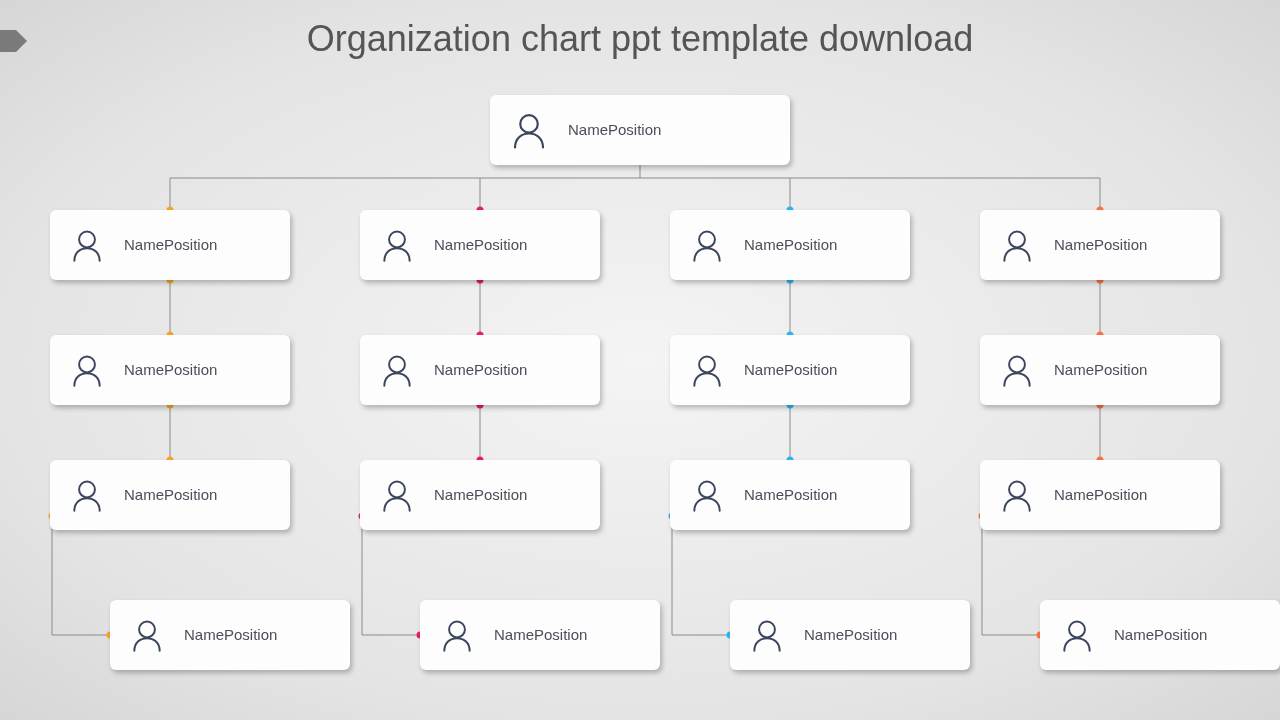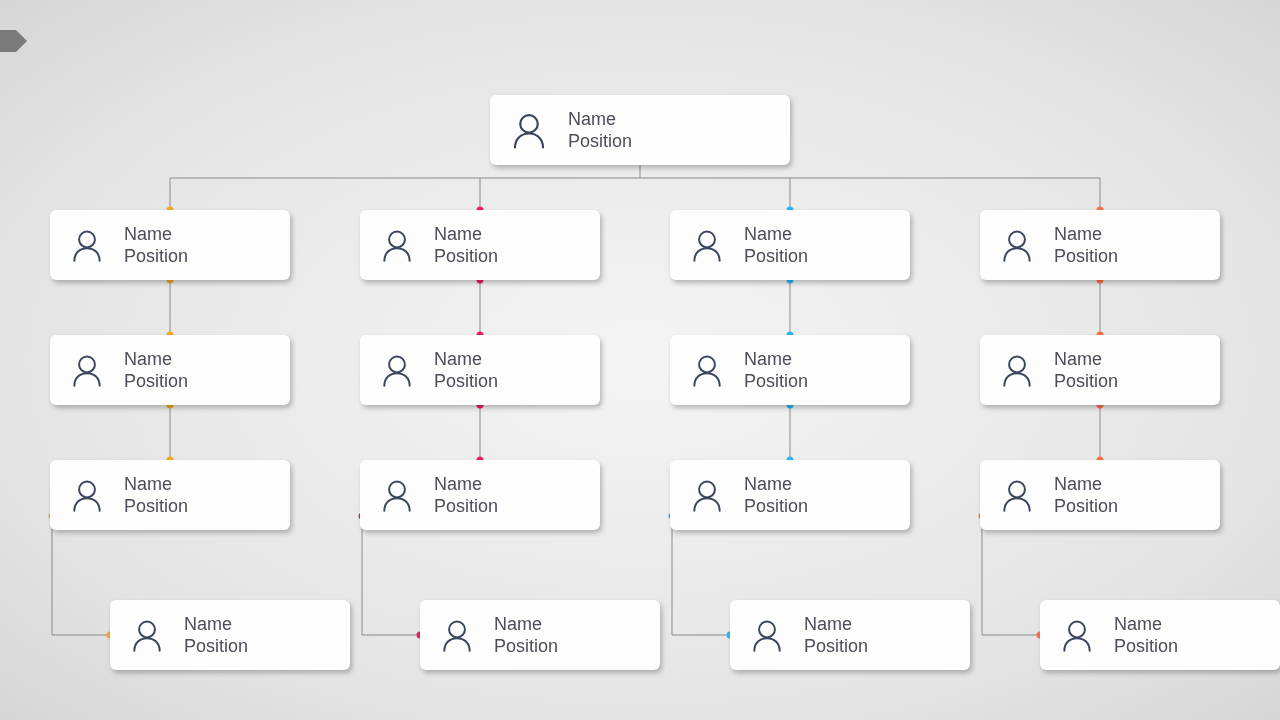--- a/index.html
+++ b/index.html
@@ -4,31 +4,32 @@
 <style>
   html,body{margin:0;padding:0;width:1280px;height:720px;overflow:hidden;font-family:"Segoe UI",Arial,sans-serif;}
   body{background:radial-gradient(ellipse at center,#f4f4f4 0%,#e4e4e4 70%,#d6d6d6 100%);}
   .stage{position:relative;width:1280px;height:720px;}
   .title{position:absolute;top:18px;left:0;width:100%;text-align:center;font-size:36px;color:#555;font-weight:400;}
   .ribbon{position:absolute;top:30px;left:0;width:16px;height:22px;background:#7a7a7a;}
   .ribbon:after{content:"";position:absolute;right:-11px;top:0;border-top:11px solid transparent;border-bottom:11px solid transparent;border-left:11px solid #7a7a7a;}
   .card{position:absolute;background:#fdfdfd;border-radius:6px;box-shadow:2px 3px 5px rgba(0,0,0,.25);display:flex;align-items:center;box-sizing:border-box;padding:0 14px 0 18px;}
   .card .ico{flex:0 0 auto;margin-right:18px;}
   .card svg{display:block;}
-  .card .txt{display:flex;flex-direction:column;line-height:1.25;color:#4d4d5a;font-size:18px;justify-content:center;}
+  .card .txt{display:flex;flex-direction:row;line-height:1.25;color:#4d4d5a;font-size:15px;justify-content:center;}
   .top-card{width:300px;height:70px;}
   .std-card{width:240px;height:70px;}
   svg.connectors{position:absolute;top:0;left:0;width:1280px;height:720px;pointer-events:none;}
   .dot{stroke:none;}
 </style>
 </head>
 <body>
 
 <div class="stage">
   <div class="ribbon"></div>
+  <div class="title">Organization chart ppt template download</div>
 
   <svg class="connectors">
     <g id="conn-layer">
         <line x1="640" y1="165" x2="640" y2="178" stroke="#8a8a8a" stroke-width="1"></line>
         <line x1="170" y1="178" x2="1100" y2="178" stroke="#8a8a8a" stroke-width="1"></line>
         <line x1="170" y1="178" x2="170" y2="210" stroke="#8a8a8a" stroke-width="1"></line>
         <circle class="dot" cx="170" cy="210" r="3.5" fill="#f5a623"></circle>
         <line x1="170" y1="280" x2="170" y2="335" stroke="#8a8a8a" stroke-width="1"></line>
         <circle class="dot" cx="170" cy="280" r="3.5" fill="#f5a623"></circle>
         <circle class="dot" cx="170" cy="335" r="3.5" fill="#f5a623"></circle>

